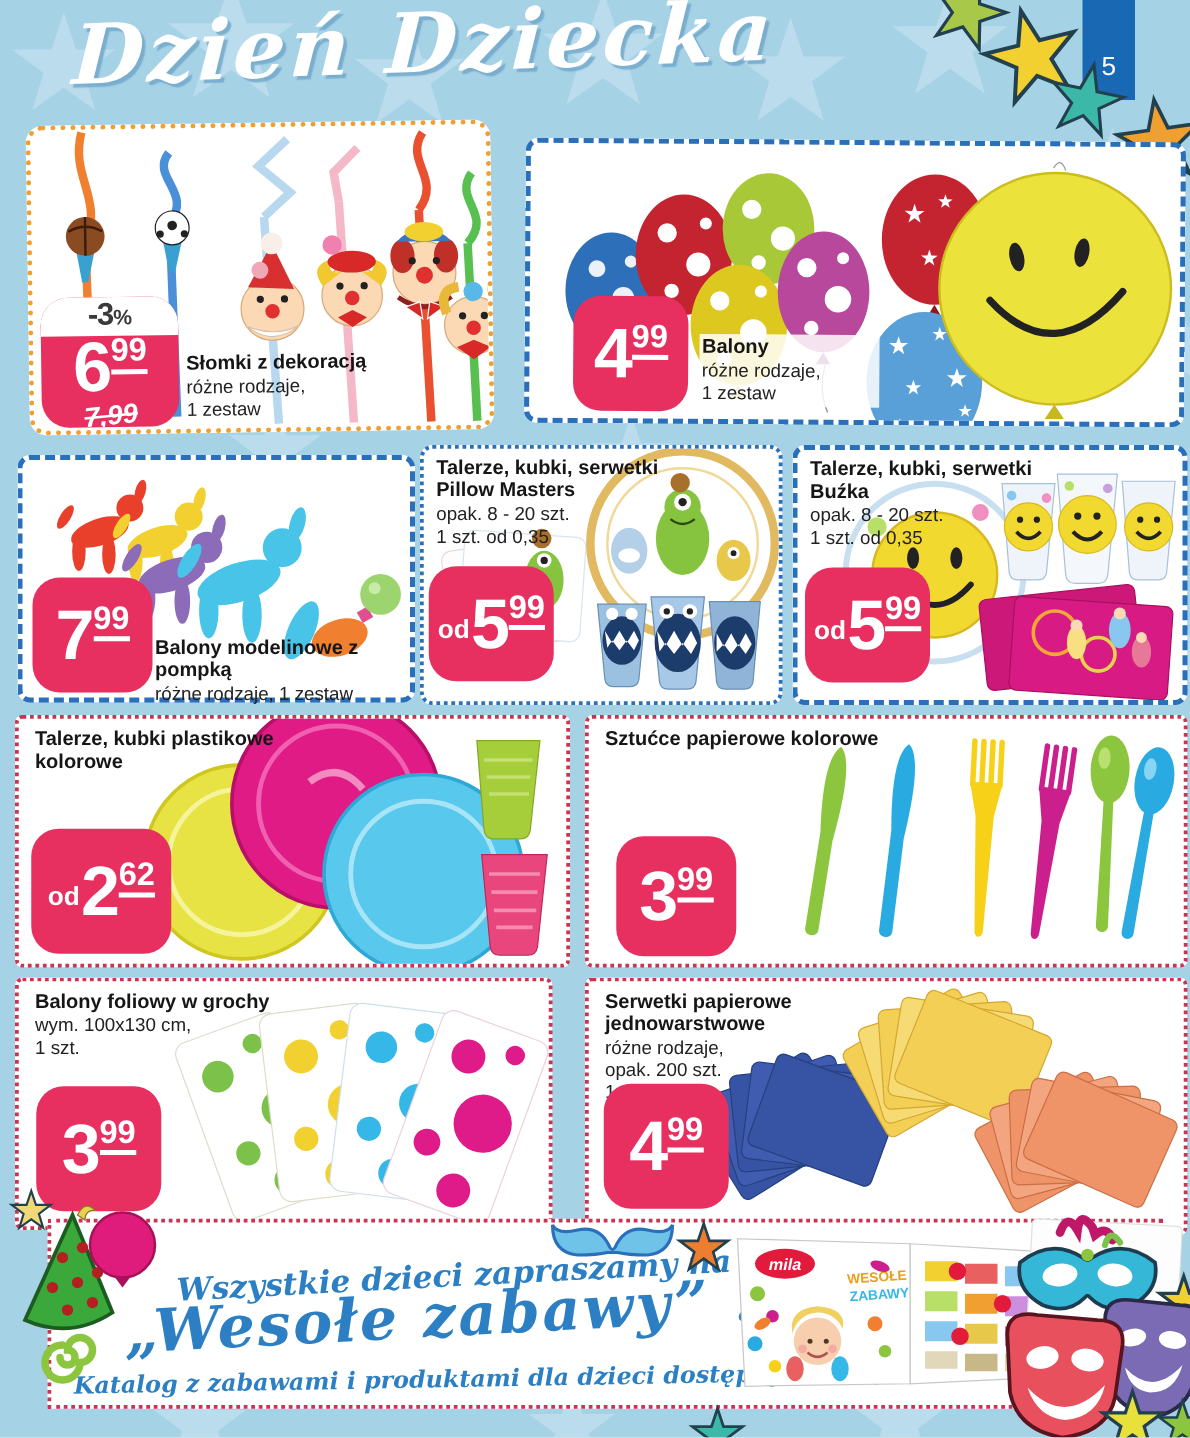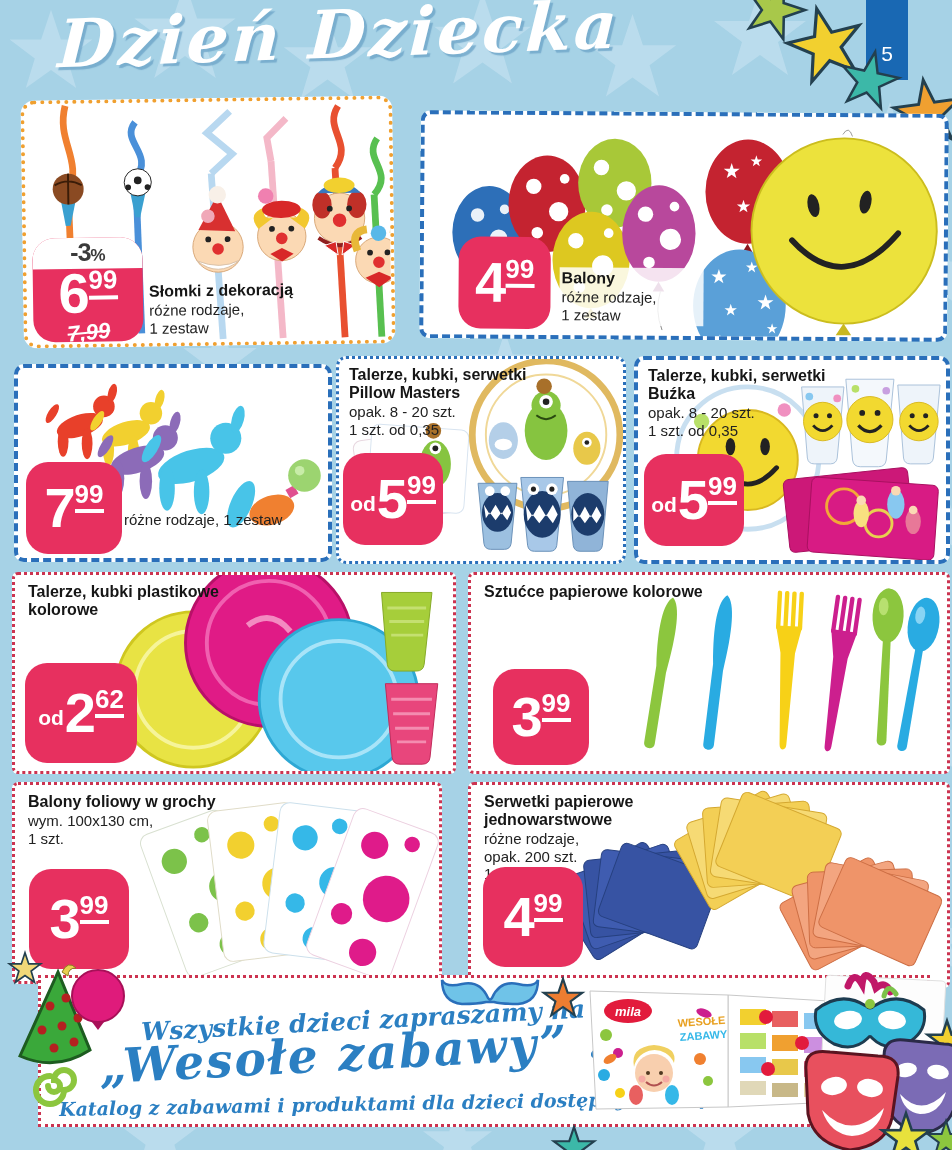--- a/index.html
+++ b/index.html
@@ -283,20 +283,21 @@
         <circle cx="291" cy="107" r="5" fill="#c8eca8"></circle>
       </g>
     </svg>
     <div class="badge" style="left:8px;top:94px;width:96px;height:92px">
       <div class="price">
           <span class="int">7</span>
           <span class="cents">99</span>
         </div>
     </div>
     <div class="p-title" style="left:106px;top:142px;width:205px">
+      <div class="p-name">Balony modelinowe z pompką</div>
       <div class="p-desc">różne rodzaje, 1 zestaw</div>
     </div>
   </section>
 
   <section class="product b-blue-dot" style="left:336px;top:356px;width:290px;height:208px">
     <svg class="art" viewBox="0 0 290 208">
       <g>
         <rect x="18" y="78" width="100" height="86" rx="8" fill="#fdfdfd" stroke="#e8d8e0" transform="rotate(-8 68 121)"></rect>
         <rect x="30" y="70" width="100" height="86" rx="8" fill="#fff" stroke="#d8e4f0" transform="rotate(4 80 113)"></rect>
         <ellipse cx="66" cy="118" rx="13" ry="16" fill="#e8c84a"></ellipse>

